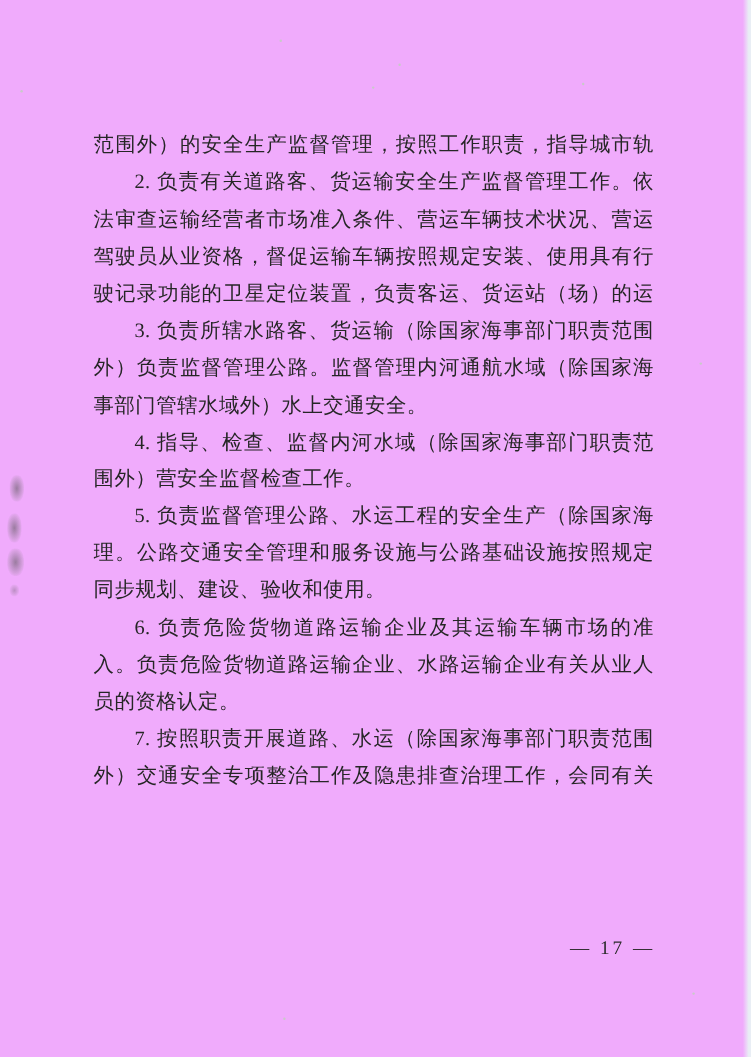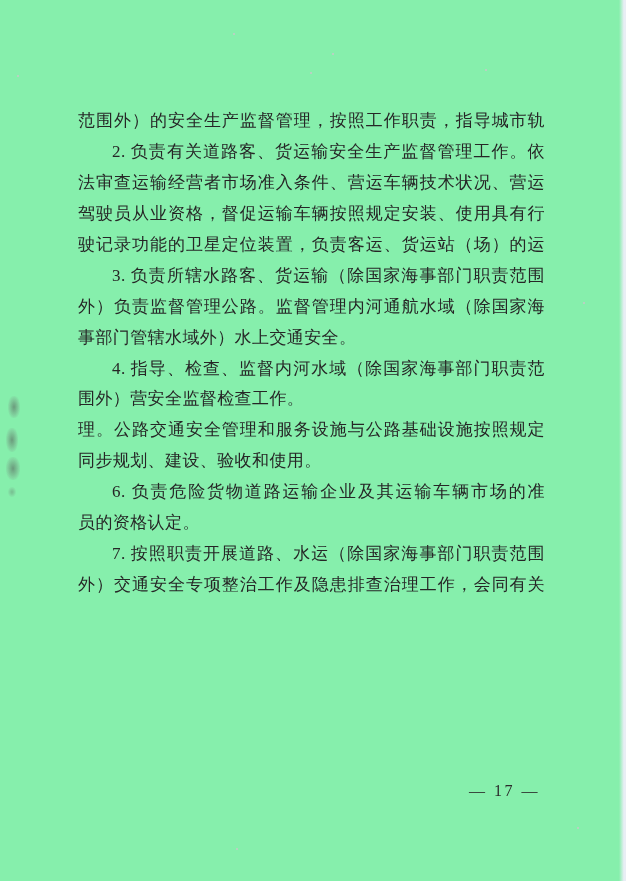--- a/index.html
+++ b/index.html
@@ -4,21 +4,21 @@
 <style>
   html, body {
     margin: 0;
     padding: 0;
     background: #ffffff;
   }
   .page {
     position: relative;
     width: 626px;
     height: 881px;
-    background: #86efac;
+    background: #f0abfc;
     overflow: hidden;
     font-family: "Liberation Serif", "DejaVu Serif", serif;
     color: #262626;
   }
   .text-block {
     position: absolute;
     left: 78px;
     top: 106px;
     width: 467px;
     font-size: 17px;
@@ -34,25 +34,25 @@
   }
   .line.indent {
     text-indent: 2em;
   }
   .line.end {
     text-align-last: left;
   }
   .page-number {
     position: absolute;
     top: 782px;
-    left: 462px;
+    left: 475px;
     width: 85px;
     font-size: 16px;
     letter-spacing: 2.5px;
-    text-align: center;
+    text-align: left;
     color: #2b2b2b;
   }
   .edge-band {
     position: absolute;
     top: 0;
     right: 0;
     width: 7px;
     height: 881px;
     background: linear-gradient(to right, rgba(222,230,240,0), #e9eef5 70%);
   }
@@ -84,24 +84,26 @@
     <div class="line">驾驶员从业资格，督促运输车辆按照规定安装、使用具有行</div>
     <div class="line">驶记录功能的卫星定位装置，负责客运、货运站（场）的运</div>
 
     <div class="line indent">3. 负责所辖水路客、货运输（除国家海事部门职责范围</div>
     <div class="line">外）负责监督管理公路。监督管理内河通航水域（除国家海</div>
     <div class="line end">事部门管辖水域外）水上交通安全。</div>
 
     <div class="line indent">4. 指导、检查、监督内河水域（除国家海事部门职责范</div>
     <div class="line end">围外）营安全监督检查工作。</div>
 
+    <div class="line indent">5. 负责监督管理公路、水运工程的安全生产（除国家海</div>
     <div class="line">理。公路交通安全管理和服务设施与公路基础设施按照规定</div>
     <div class="line end">同步规划、建设、验收和使用。</div>
 
     <div class="line indent">6. 负责危险货物道路运输企业及其运输车辆市场的准</div>
+    <div class="line">入。负责危险货物道路运输企业、水路运输企业有关从业人</div>
     <div class="line end">员的资格认定。</div>
 
     <div class="line indent">7. 按照职责开展道路、水运（除国家海事部门职责范围</div>
     <div class="line">外）交通安全专项整治工作及隐患排查治理工作，会同有关</div>
   </div>
 
   <div class="page-number">— 17 —</div>
 
   <div class="edge-band"></div>
   <div class="smudge" style="left:8px;  top:396px; width:12px; height:22px;"></div>

